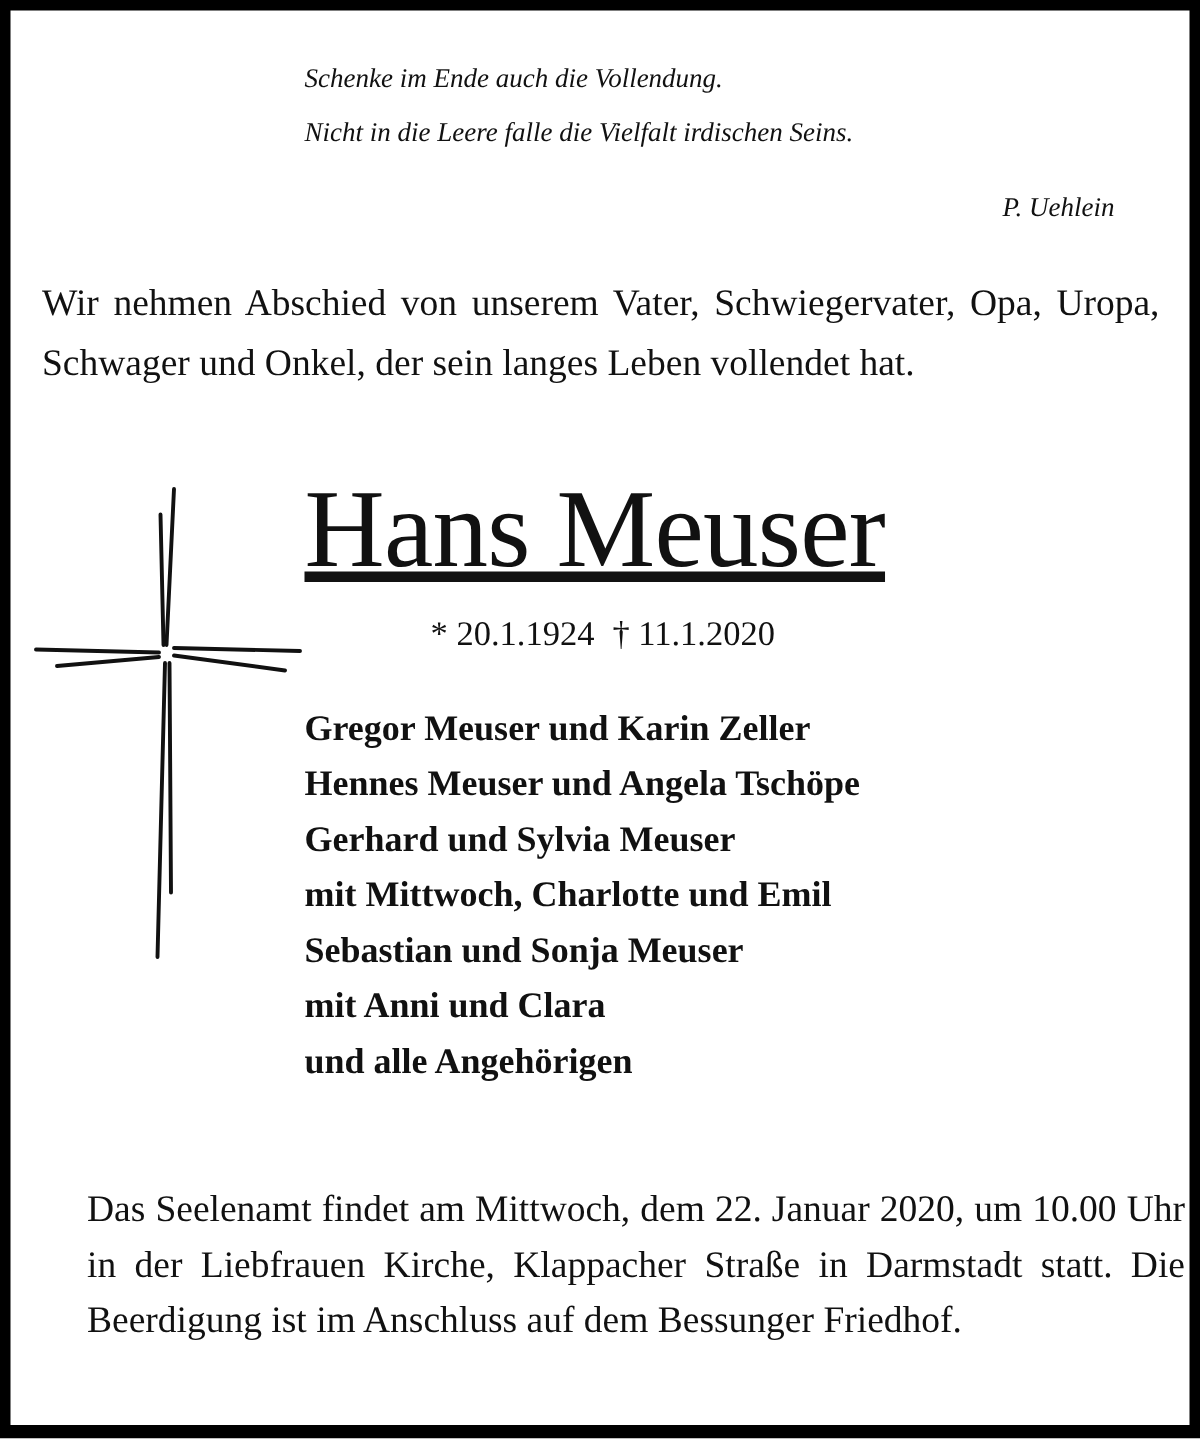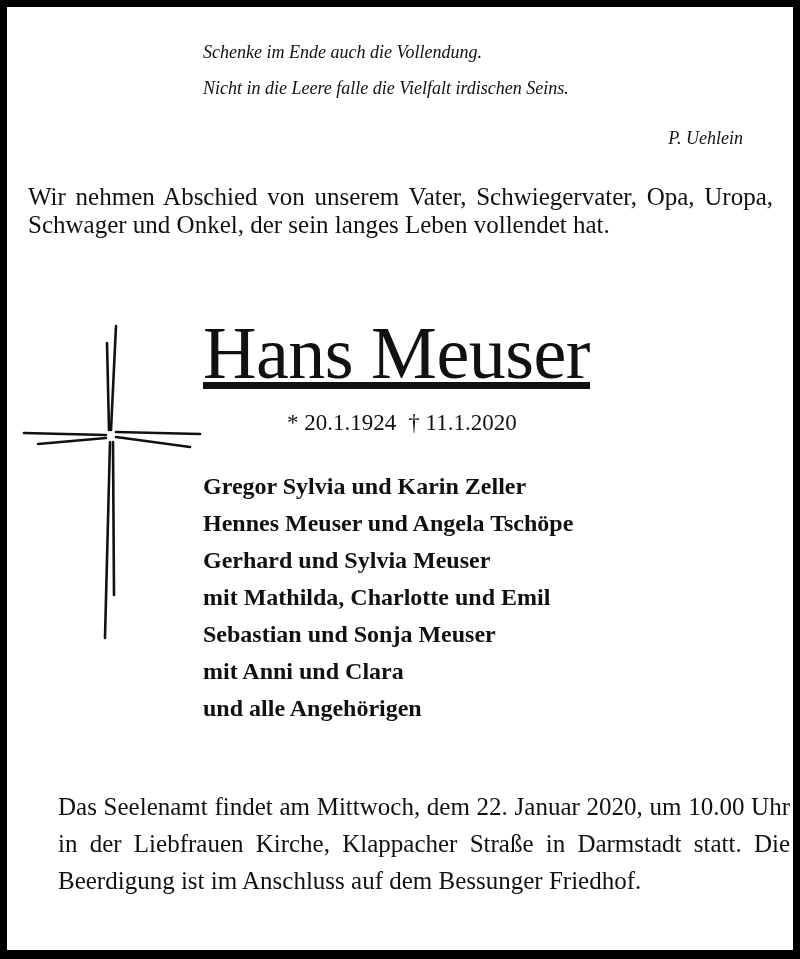--- a/index.html
+++ b/index.html
@@ -6,21 +6,21 @@
   body { width: 800px; height: 959px; position: relative; overflow: hidden; }
   .frame {
     position: absolute; left: 0; top: 0; width: 800px; height: 959px;
     box-sizing: border-box; border-style: solid; border-color: #000;
     border-width: 7px 7px 9px 7px; background: #fff;
   }
   .serif { font-family: "Liberation Serif", "DejaVu Serif", serif; color: #111; }
   .quote { position: absolute; left: 203px; top: 34px; width: 540px; font-style: italic; font-size: 18px; line-height: 36px; }
   .quote .line { display: block; white-space: nowrap; }
   .quote .author { display: block; text-align: right; margin-top: 14px; }
-  .intro { position: absolute; left: 28px; top: 183px; width: 745px; font-size: 25px; line-height: 28px; text-align: justify; }
+  .intro { position: absolute; left: 28px; top: 183px; width: 745px; font-size: 25px; line-height: 40px; text-align: justify; }
   .name { position: absolute; left: 203px; top: 313px; font-size: 74px; line-height: 80px; white-space: nowrap; letter-spacing: -0.5px; text-decoration: underline; }
   .dates { position: absolute; left: 287px; top: 409px; font-size: 23px; line-height: 28px; white-space: nowrap; }
   .dates .sep { display: inline-block; width: 12px; }
   .family { position: absolute; left: 203px; top: 468px; font-size: 24px; line-height: 37px; font-weight: bold; }
   .family .line { display: block; white-space: nowrap; }
   .closing { position: absolute; left: 38px; top: 788px; width: 732px; font-size: 25px; line-height: 37px; text-align: justify; margin-left: 20px; }
   .cross { position: absolute; left: 0; top: 0; width: 220px; height: 660px; }
 </style>
 </head>
 <body>
@@ -48,22 +48,22 @@
   </g>
 </svg>
 
 <div class="name serif">Hans Meuser</div>
 
 <div class="dates serif">
   <span>* 20.1.1924</span><span class="sep"></span><span>† 11.1.2020</span>
 </div>
 
 <div class="family serif">
-  <span class="line">Gregor Sylvia und Karin Zeller</span>
+  <span class="line">Gregor Meuser und Karin Zeller</span>
   <span class="line">Hennes Meuser und Angela Tschöpe</span>
   <span class="line">Gerhard und Sylvia Meuser</span>
-  <span class="line">mit Mathilda, Charlotte und Emil</span>
+  <span class="line">mit Mittwoch, Charlotte und Emil</span>
   <span class="line">Sebastian und Sonja Meuser</span>
   <span class="line">mit Anni und Clara</span>
   <span class="line">und alle Angehörigen</span>
 </div>
 
 <div class="closing serif">Das Seelenamt findet am Mittwoch, dem 22. Januar 2020, um 10.00 Uhr in der Liebfrauen Kirche, Klappacher Straße in Darmstadt statt. Die Beerdigung ist im Anschluss auf dem Bessunger Friedhof.</div>
 
 </body></html>

